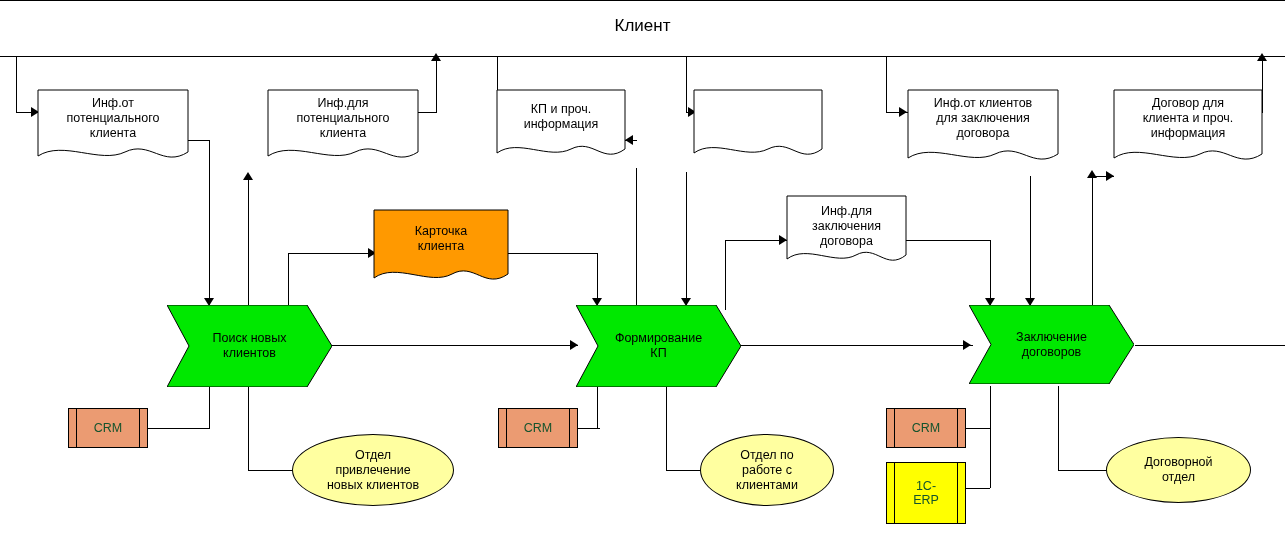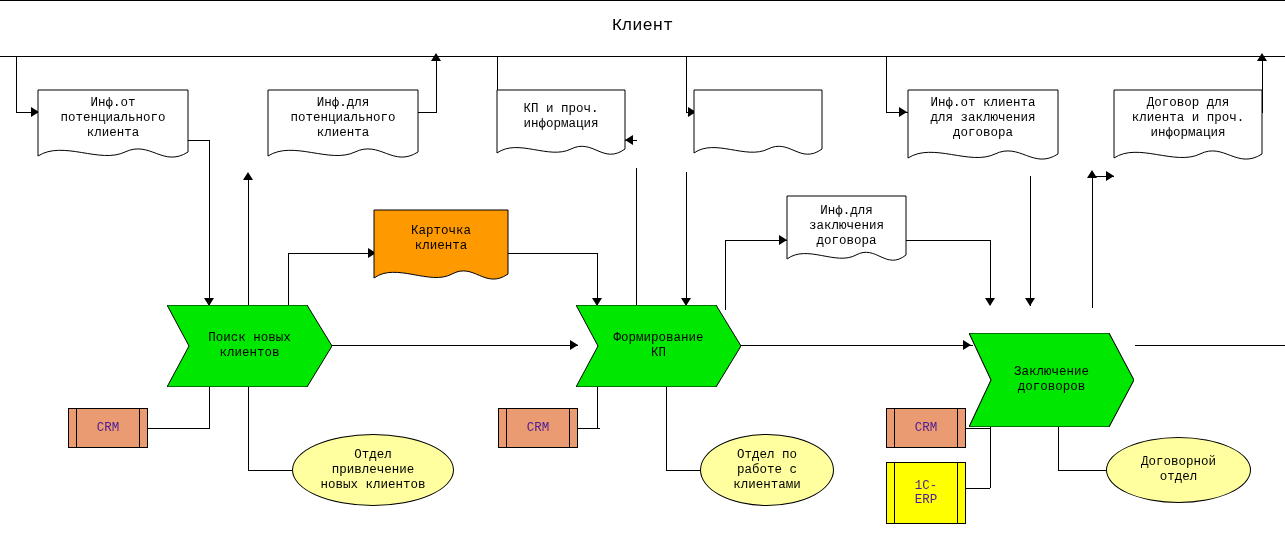--- a/index.html
+++ b/index.html
@@ -9,21 +9,20 @@
   }
   body {
     font-family: "Liberation Sans", sans-serif;
   }
   #canvas {
     position: relative;
     width: 1285px;
     height: 539px;
     background: #ffffff;
     overflow: hidden;
-    font-family: Liberation Mono, monospace;
   }
   .line {
     position: absolute;
     background: #000000;
   }
   .hline { height: 1px; }
   .vline { width: 1px; }
 
   .arrowhead {
     position: absolute;
@@ -121,21 +120,21 @@
   .sysbox {
     position: absolute;
     box-sizing: border-box;
     border: 1px solid #000;
     display: flex;
     align-items: center;
     justify-content: center;
     font-size: 12.5px;
     line-height: 14px;
     text-align: center;
-    color: #4c1d95;
+    color: #14532d;
     white-space: pre-line;
   }
   .sysbox::before, .sysbox::after {
     content: "";
     position: absolute;
     top: 0; bottom: 0;
     width: 1px;
     background: #000;
   }
   .sysbox::before { left: 7px; }
@@ -285,21 +284,21 @@
   <div class="doc" style="left:694px; top:90px; width:128px; height:72px;">
     <svg viewBox="0 0 128 72" preserveAspectRatio="none">
       <path d="M0,0 L128,0 L128,59 C106,75 96,48 74,59 C52,70 21,48 0,63 Z" fill="#ffffff" stroke="#000000" stroke-width="1"></path>
     </svg>
   </div>
 
   <div class="doc" style="left:908px; top:90px; width:150px; height:78px;">
     <svg viewBox="0 0 150 78" preserveAspectRatio="none">
       <path d="M0,0 L150,0 L150,64 C125,80 112,52 87,64 C62,76 25,52 0,68 Z" fill="#ffffff" stroke="#000000" stroke-width="1"></path>
     </svg>
-    <div class="doc-label">Инф.от клиента
+    <div class="doc-label">Инф.от клиентов
 для заключения
 договора</div>
   </div>
 
   <div class="doc" style="left:1114px; top:90px; width:148px; height:78px;">
     <svg viewBox="0 0 148 78" preserveAspectRatio="none">
       <path d="M0,0 L148,0 L148,64 C123,80 110,52 86,64 C61,76 24,52 0,68 Z" fill="#ffffff" stroke="#000000" stroke-width="1"></path>
     </svg>
     <div class="doc-label">Договор для
 клиента и проч.
@@ -332,21 +331,21 @@
   </div>
 
   <div class="proc" style="left:167px; top:305px; width:165px; height:82px;">
     <svg viewBox="0 0 165 82" preserveAspectRatio="none">
       <path d="M0,0 L140,0 L165,41 L140,82 L0,82 L22,41 Z" fill="#00e800" stroke="#000000" stroke-width="1"></path>
     </svg>
     <div class="proc-label">Поиск новых
 клиентов</div>
   </div>
 
-  <div class="proc" style="left:969px; top:305px; width:165px; height:94px;margin-top:28px;">
+  <div class="proc" style="left:969px; top:305px; width:165px; height:79px;">
     <svg viewBox="0 0 165 82" preserveAspectRatio="none">
       <path d="M0,0 L140,0 L165,41 L140,82 L0,82 L22,41 Z" fill="#00e800" stroke="#000000" stroke-width="1"></path>
     </svg>
     <div class="proc-label">Заключение
 договоров</div>
   </div>
 
   <div class="sysbox" style="left:68px; top:408px; width:80px; height:40px; background:#eb9b72;">CRM</div>
   <div class="sysbox" style="left:498px; top:408px; width:80px; height:40px; background:#eb9b72;">CRM</div>
   <div class="sysbox" style="left:886px; top:408px; width:80px; height:40px; background:#eb9b72;">CRM</div>

